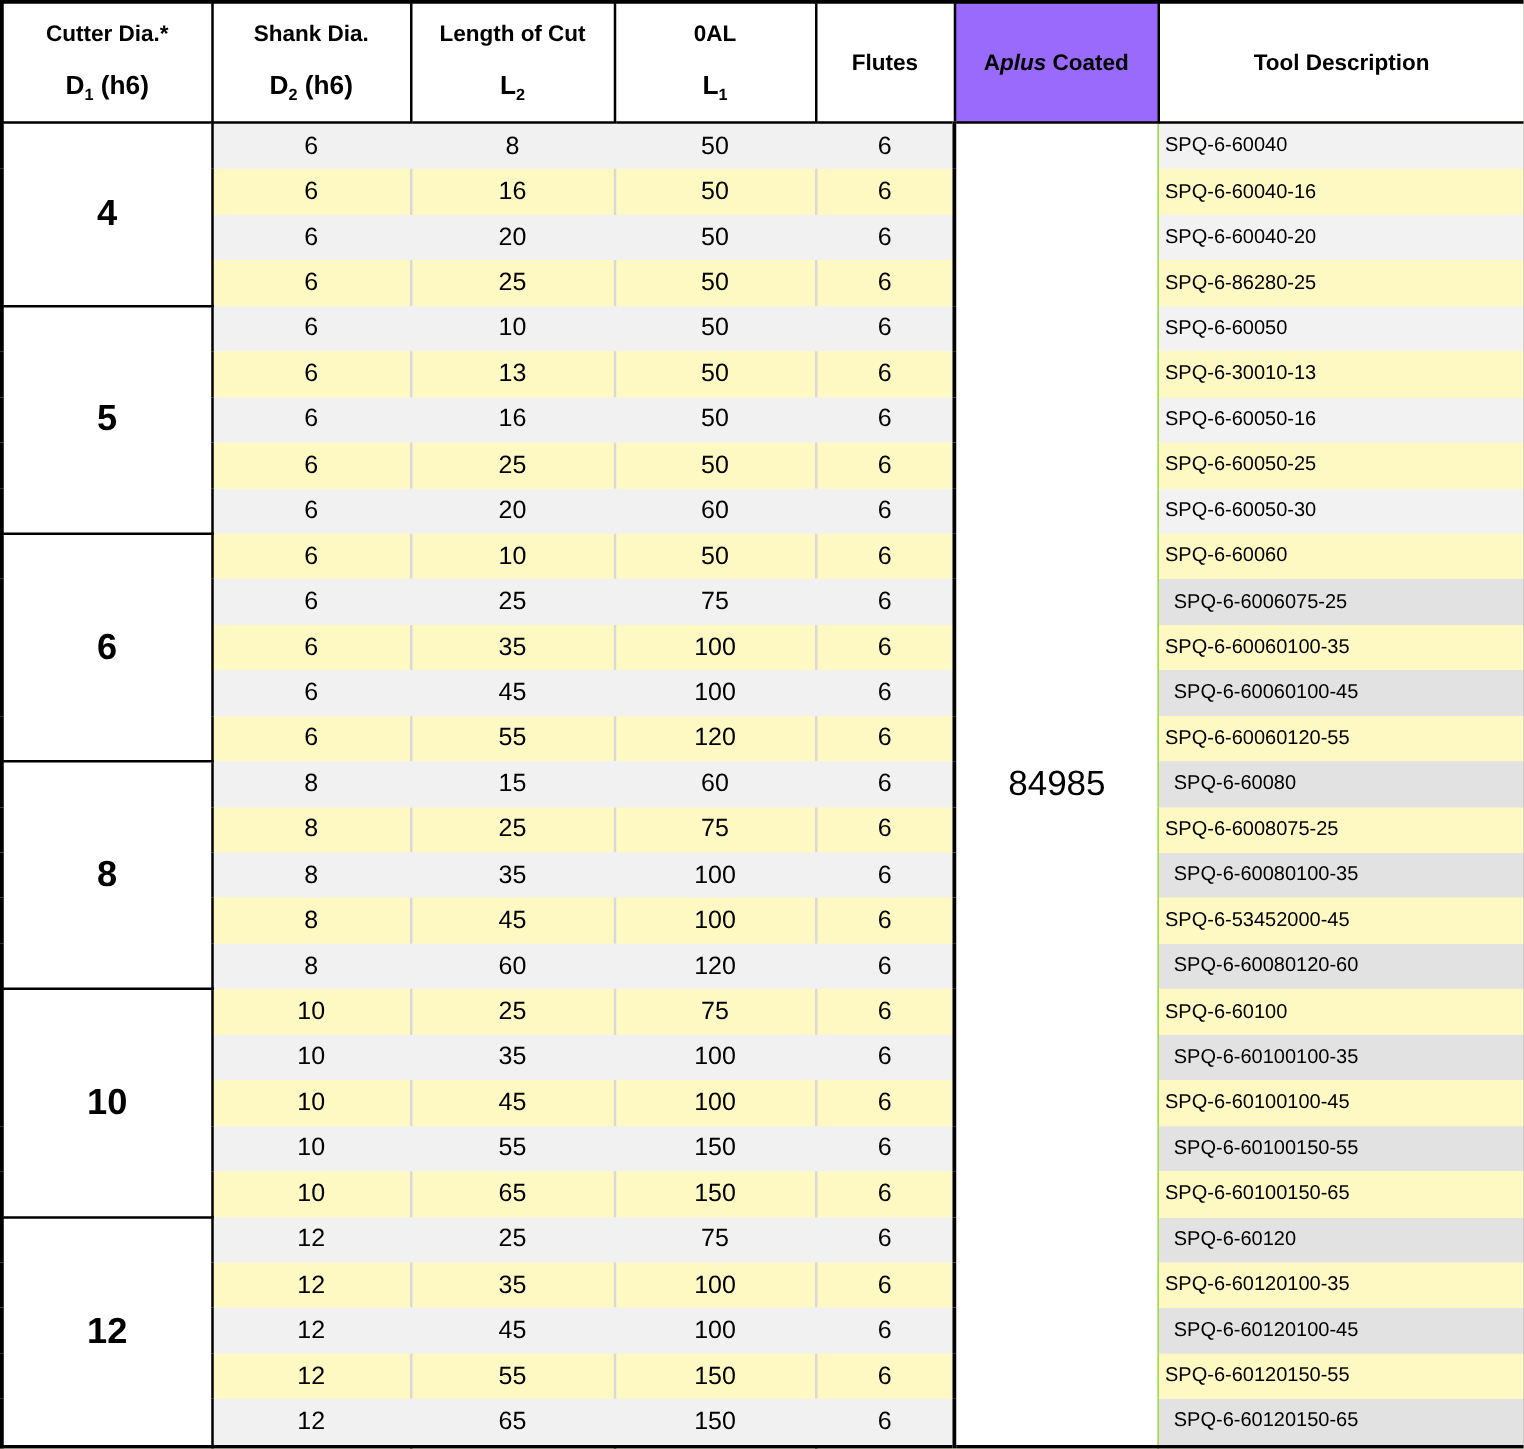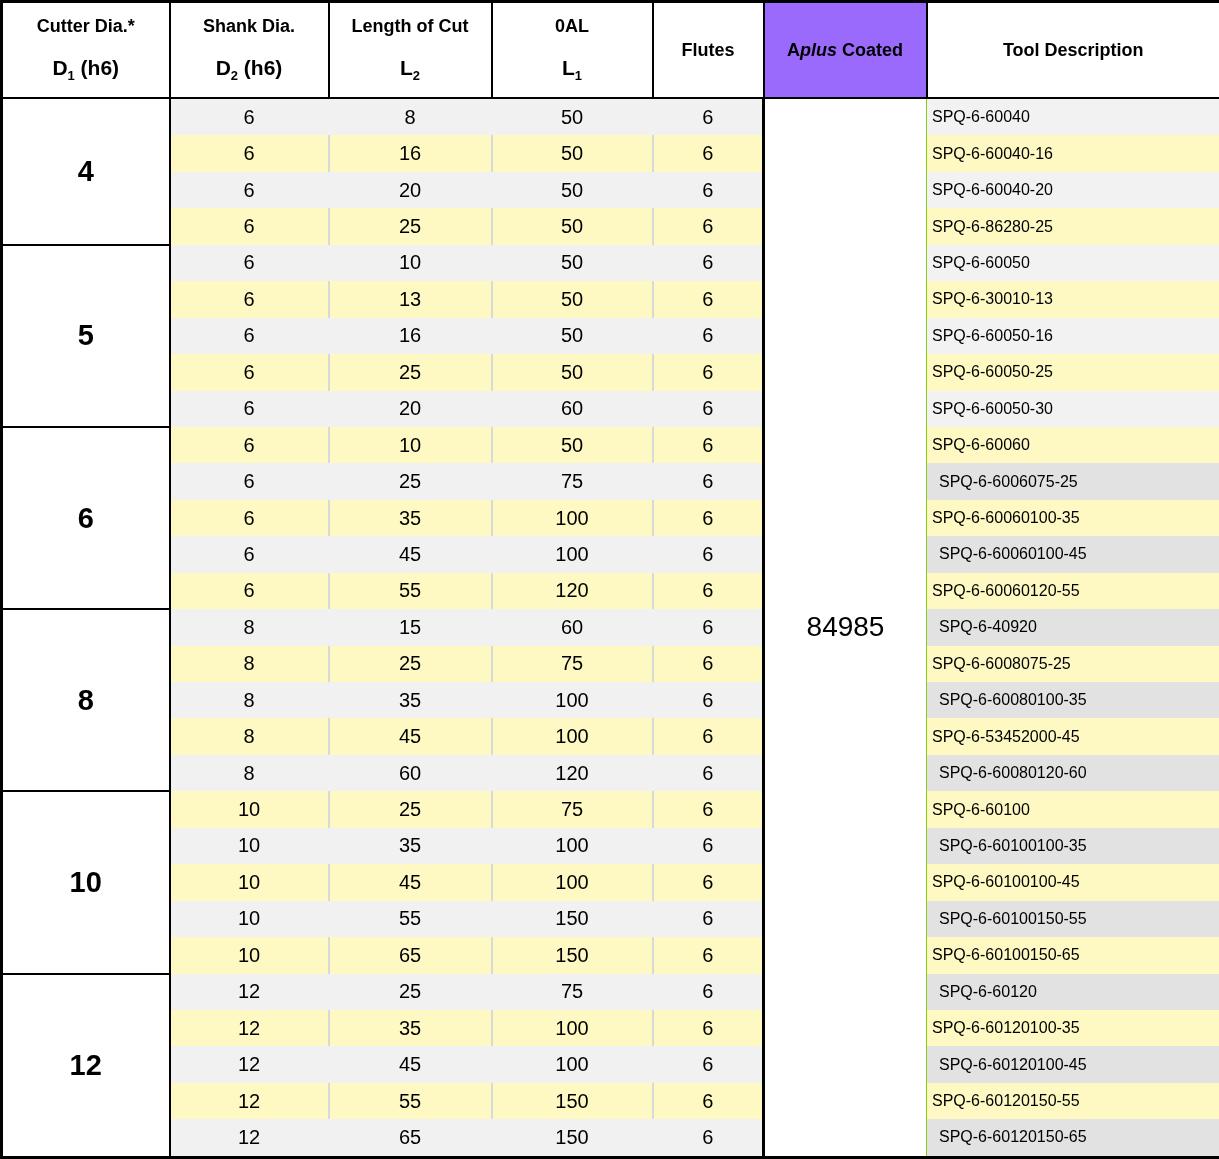--- a/index.html
+++ b/index.html
@@ -210,21 +210,21 @@
           <td class="num sep-r">120</td>
           <td class="num">6</td>
           <td class="desc">SPQ-6-60060120-55</td>
         </tr>
         <tr class="odd">
           <td class="group-cell" rowspan="5">8</td>
           <td class="num sep-r">8</td>
           <td class="num sep-r">15</td>
           <td class="num sep-r">60</td>
           <td class="num">6</td>
-          <td class="desc g-dark">SPQ-6-40920</td>
+          <td class="desc g-dark">SPQ-6-60080</td>
         </tr>
         <tr class="even">
           <td class="num sep-r">8</td>
           <td class="num sep-r">25</td>
           <td class="num sep-r">75</td>
           <td class="num">6</td>
           <td class="desc">SPQ-6-6008075-25</td>
         </tr>
         <tr class="odd">
           <td class="num sep-r">8</td>

